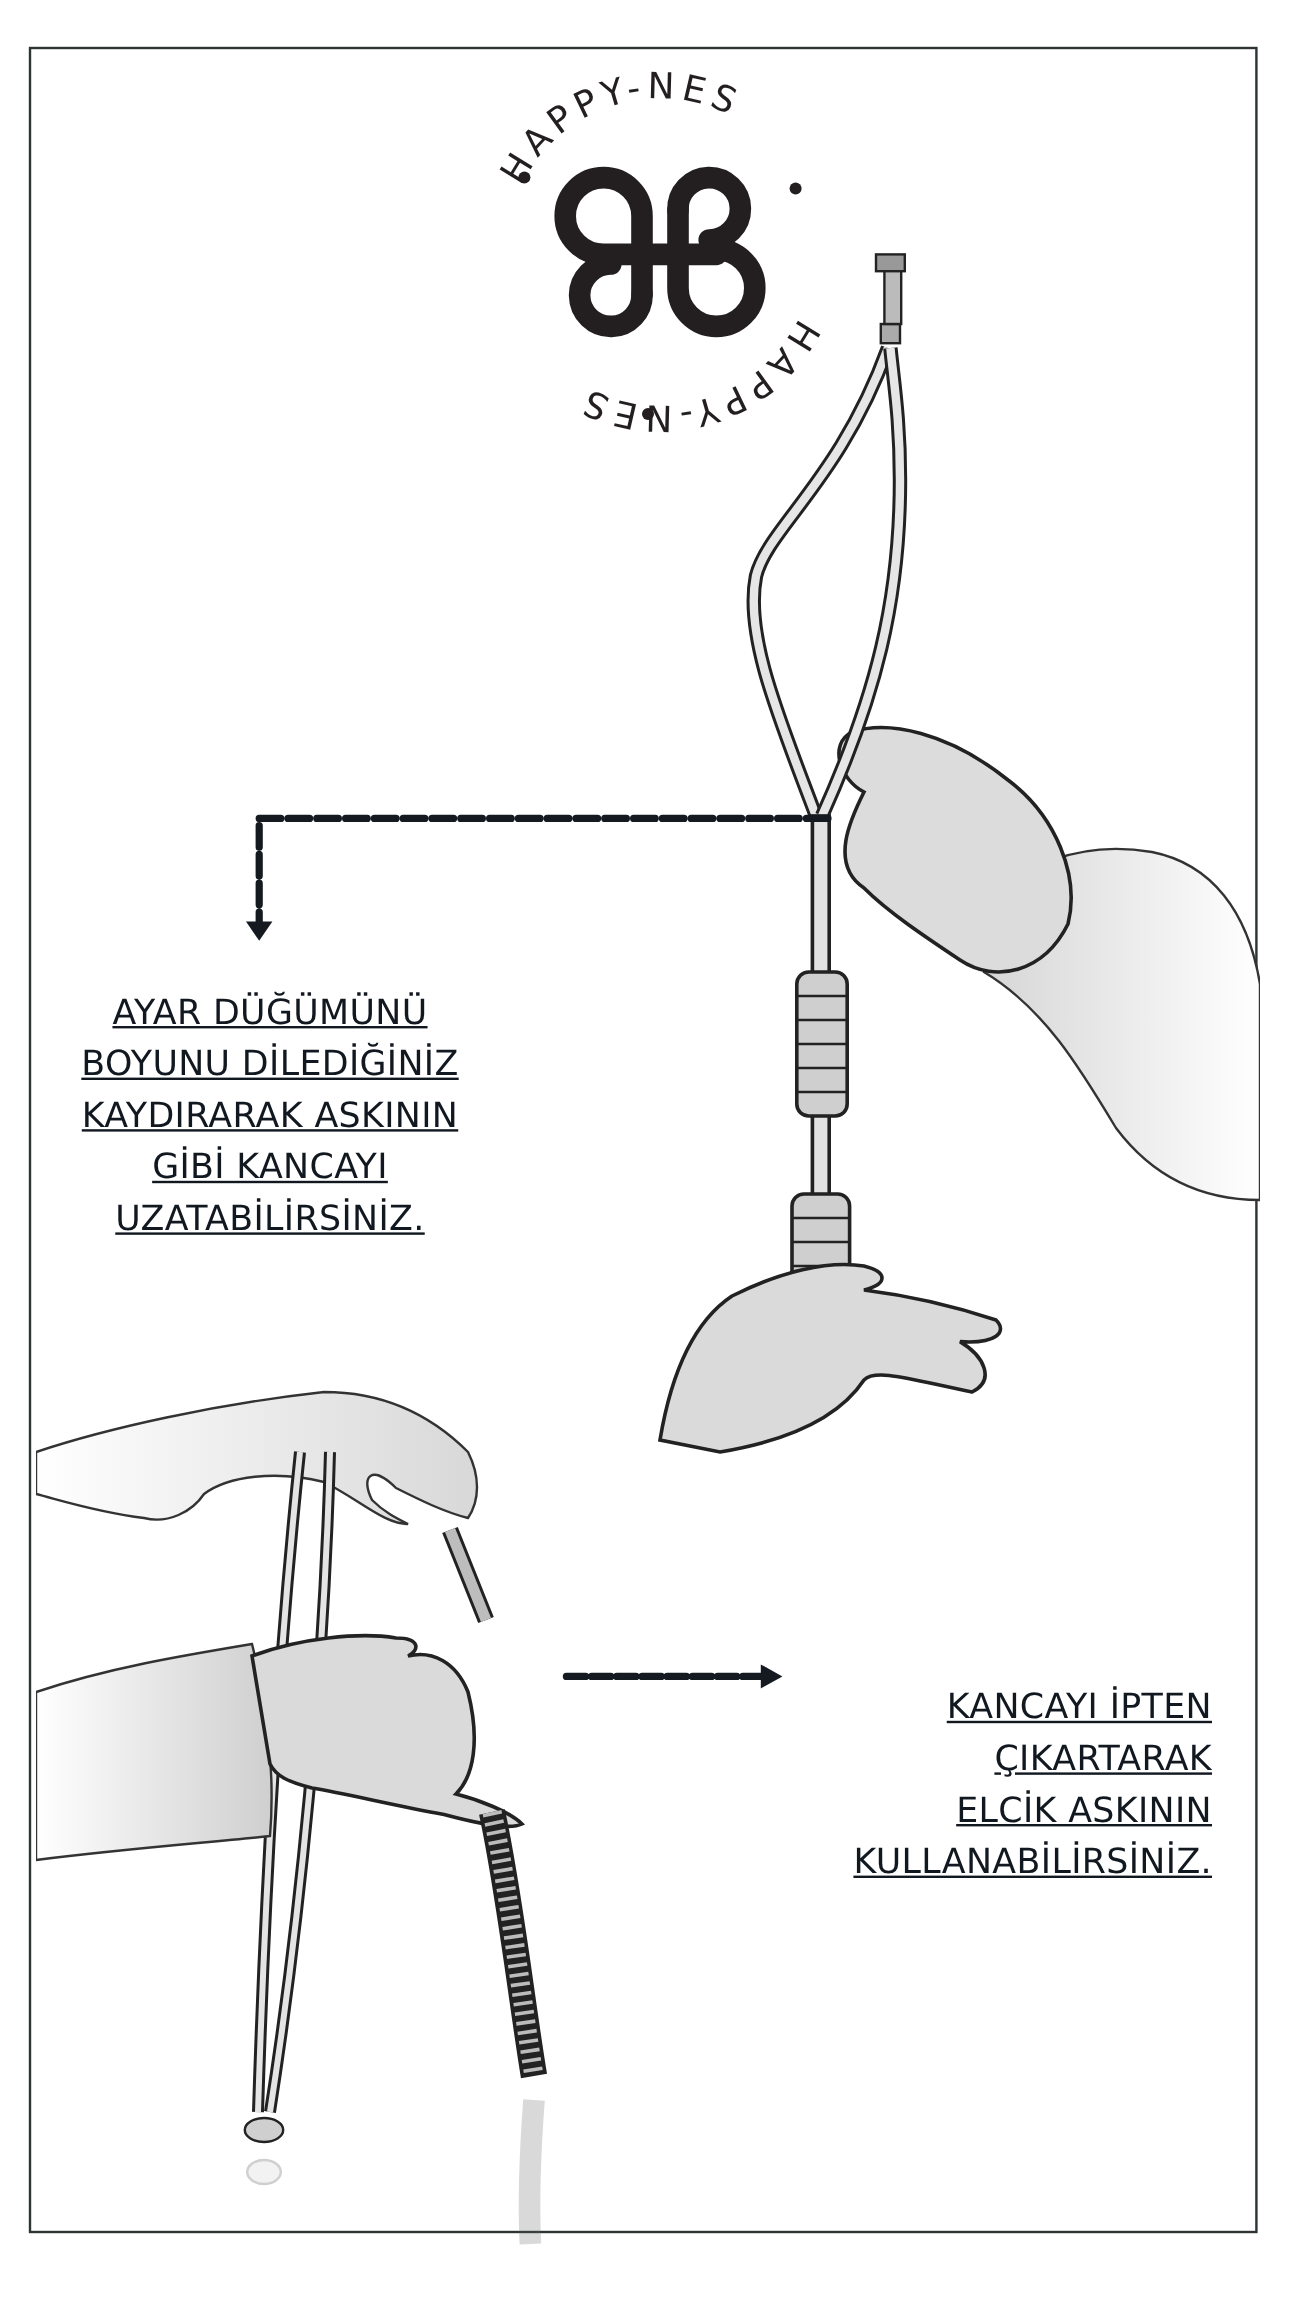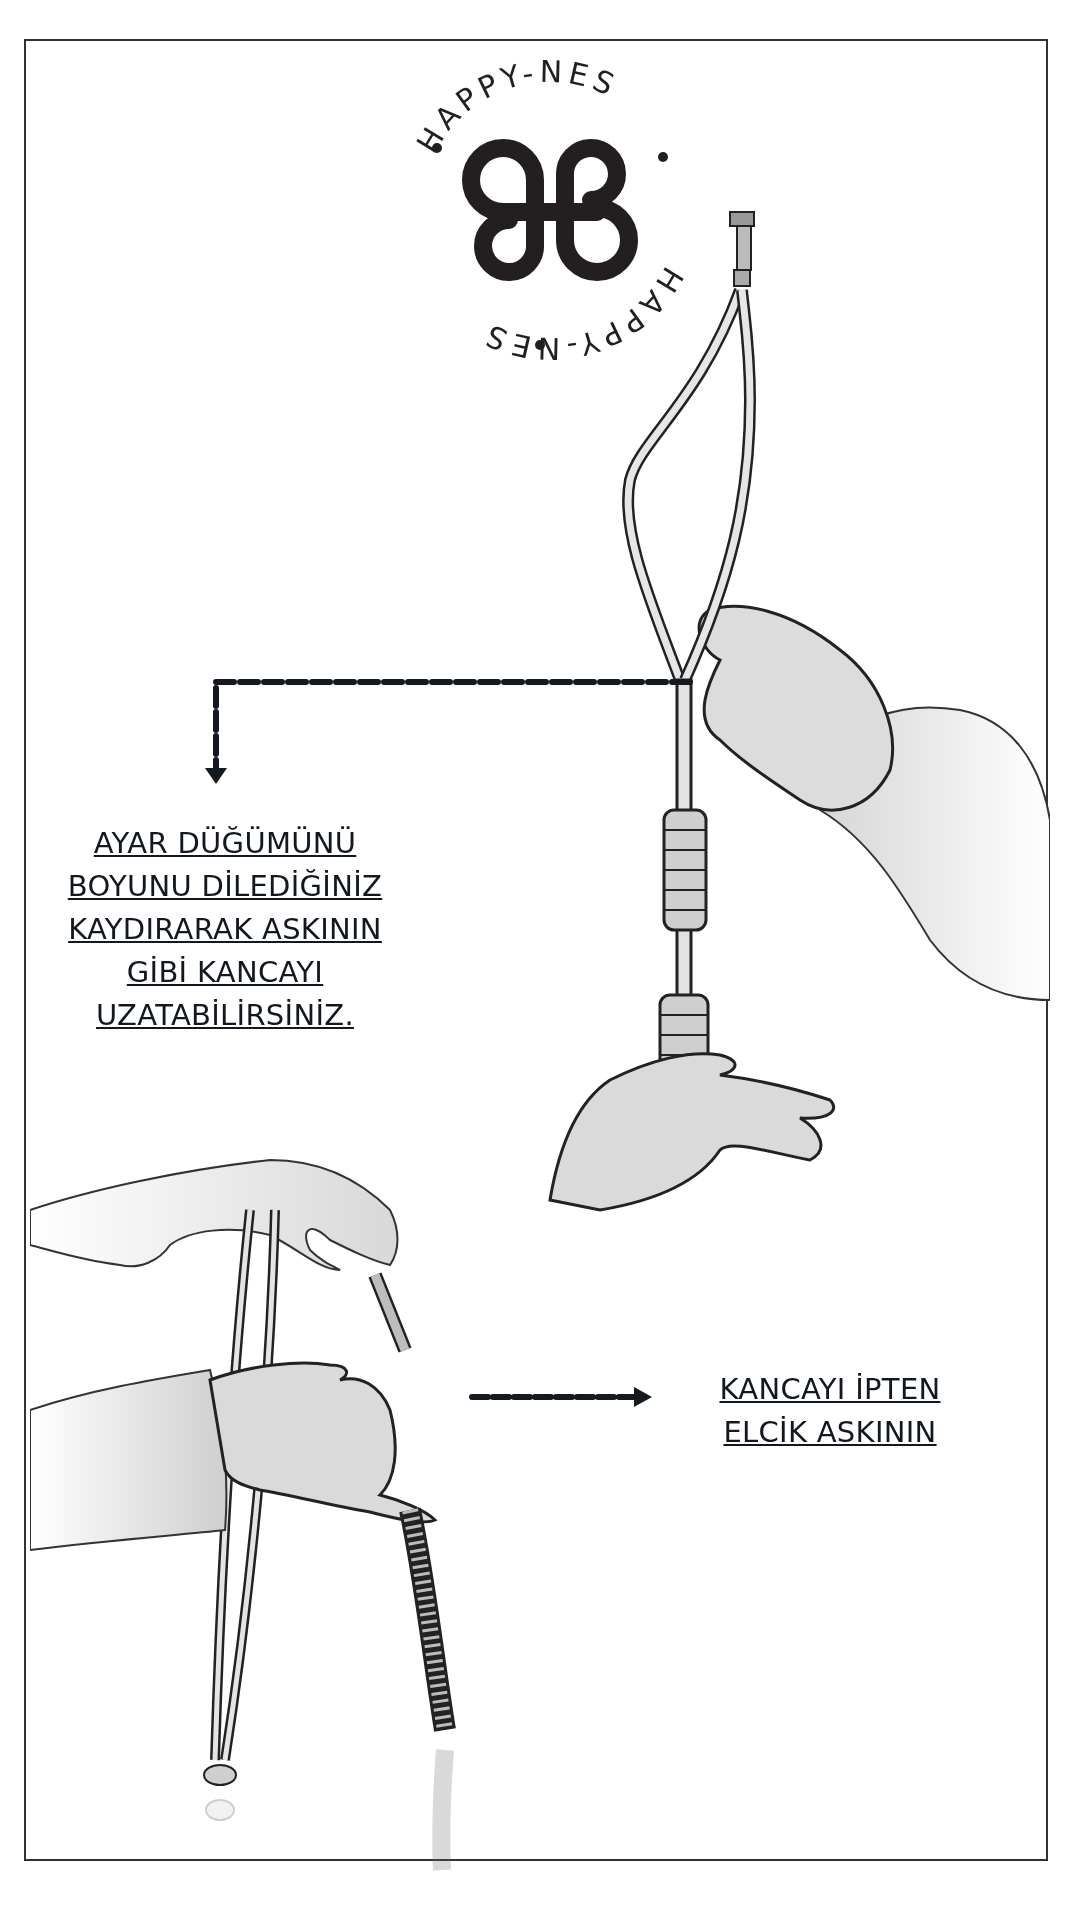--- a/index.html
+++ b/index.html
@@ -2,21 +2,21 @@
 <html><head>
   <meta charset="utf-8">
   <style>
     html, body { margin: 0; padding: 0; background: #ffffff; }
     body { width: 1080px; height: 1920px; position: relative; overflow: hidden; font-family: "DejaVu Sans", "Liberation Sans", sans-serif; color: #161a1f; }
     .frame { position: absolute; left: 24px; top: 39px; width: 1024px; height: 1822px; border: 2px solid #2e3335; box-sizing: border-box; }
     .logo { position: absolute; left: 385px; top: 45px; width: 330px; height: 330px; }
     .caption { position: absolute; text-align: center; font-size: 29px; line-height: 43px; letter-spacing: 0.3px; color: #121820; font-weight: 500; text-decoration: underline; }
     .caption div { white-space: nowrap; }
     .cap1 { left: 30px; top: 822px; width: 390px; }
-    .cap2 { left: 650px; top: 1368px; width: 360px; }
+    .cap2 { left: 650px; top: 1401px; width: 360px; text-align: right; }
     .illus { position: absolute; }
     svg { display: block; }
   </style>
 </head>
 <body>
 
 <div class="frame"></div>
 
 <div class="logo">
   <svg width="330" height="330" viewBox="0 0 330 330">
@@ -146,14 +146,16 @@
 
 <div class="illus" style="left:468px; top:1382px; width:190px; height:30px;">
   <svg width="190" height="30" viewBox="0 0 190 30">
     <line x1="4" y1="15" x2="168" y2="15" stroke="#141a20" stroke-width="6" stroke-dasharray="16,5" stroke-linecap="round"></line>
     <polygon points="166,5 184,15 166,25" fill="#141a20"></polygon>
   </svg>
 </div>
 
 <div class="caption cap2">
   <div>KANCAYI İPTEN</div>
+  <div>ÇIKARTARAK</div>
   <div>ELCİK ASKININ</div>
+  <div>KULLANABİLİRSİNİZ.</div>
 </div>
 
 </body></html>

